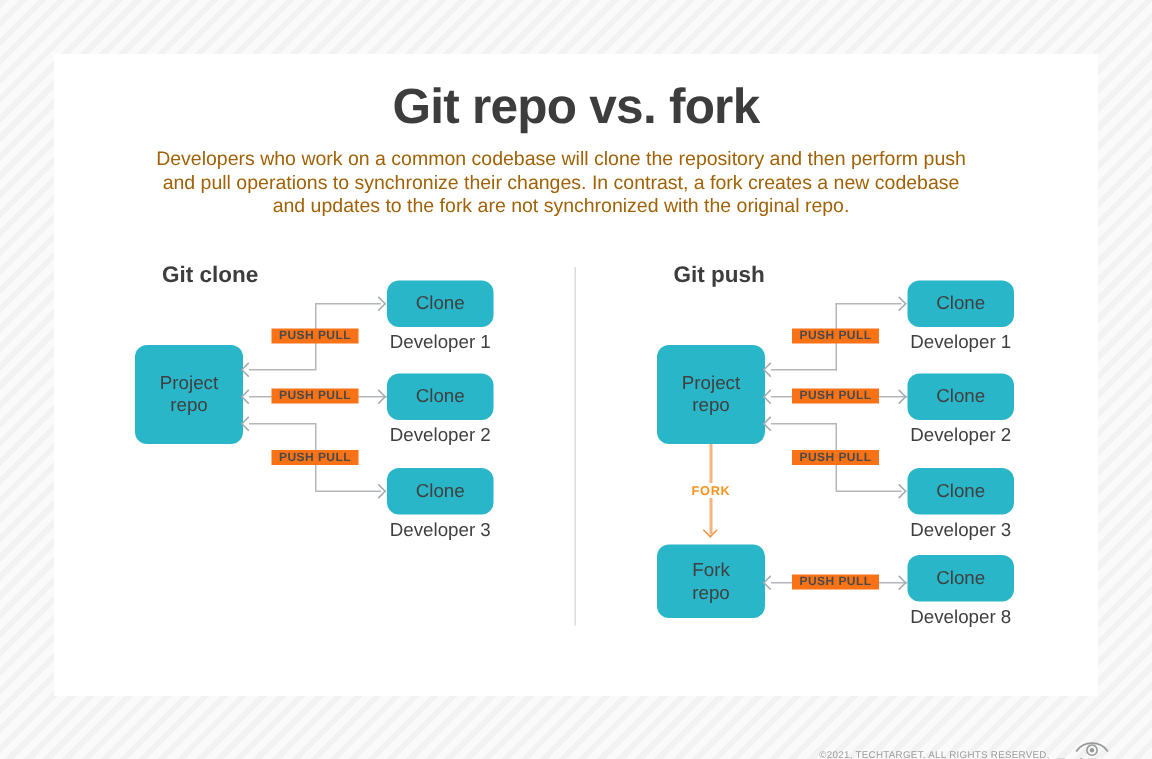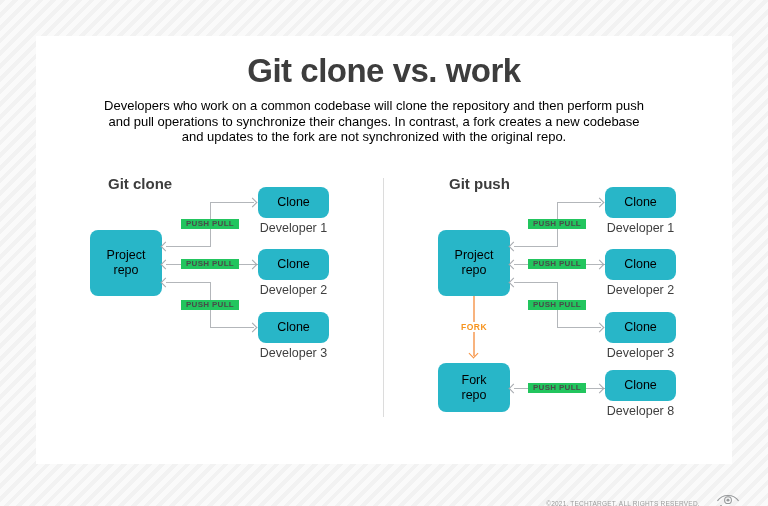--- a/index.html
+++ b/index.html
@@ -14,71 +14,71 @@
     position:absolute; left:36px; top:36px; width:696px; height:428px;
     background:#ffffff;
   }
   .title {
     position:absolute; left:0; top:52px; width:768px;
     text-align:center; font-size:33px; font-weight:bold; color:#3d3d3d;
     letter-spacing:-0.5px;
   }
   .description {
     position:absolute; left:0; top:98px; width:748px;
-    text-align:center; font-size:13px; line-height:15.5px; color:#000000;
+    text-align:center; font-size:13px; line-height:15.5px; color:#a16207;
     white-space:pre-line;
   }
   .diagram-heading {
     position:absolute; font-size:15px; font-weight:bold; color:#3d3d3d;
   }
   .box {
     position:absolute; background:#28b6c8; border-radius:8px;
     display:flex; align-items:center; justify-content:center;
-    color:#000000; font-size:12.5px; text-align:center; white-space:pre-line;
+    color:#404040; font-size:12.5px; text-align:center; white-space:pre-line;
     line-height:15px;
   }
   .dev-label {
     position:absolute; width:85px; text-align:center;
     font-size:12.5px; color:#3f3f3f;
   }
   .hline { position:absolute; height:1px; background:#b3b6ba; }
   .vline { position:absolute; width:1px; background:#b3b6ba; }
   .forkline { position:absolute; width:2px; background:#f8b37e; }
   .chev {
     position:absolute; width:7px; height:7px;
     border-left:1.2px solid #a5a9ae; border-bottom:1.2px solid #a5a9ae;
   }
   .chev.l { transform:rotate(45deg); }
   .chev.r { transform:rotate(225deg); }
   .chev.d { transform:rotate(-45deg); border-color:#f79240; }
   .pp-label {
     position:absolute; width:58px; text-align:center;
     font-size:8px; font-weight:bold; letter-spacing:0.3px; color:#4a4a4a;
-    background:#22c55e; line-height:10px;
+    background:#f97316; line-height:10px;
   }
   .fork-label {
     position:absolute; left:444px; top:322px; width:60px; text-align:center;
     font-size:8.5px; font-weight:bold; letter-spacing:0.5px; color:#f7941e;
     background:#ffffff; line-height:10px;
   }
   .divider { position:absolute; left:383px; top:178px; width:1px; height:239px; background:#dcdcdc; }
   .footer {
     position:absolute; left:520px; top:488px; width:232px; height:30px;
     display:flex; align-items:center; justify-content:flex-end; gap:5px;
   }
   .copyright { font-size:6.5px; color:#9c9c9c; letter-spacing:0.2px; white-space:nowrap; }
   .brand { display:flex; flex-direction:column; align-items:center; }
   .brand-text { font-size:9px; font-weight:bold; color:#8c8c8c; line-height:9px; }
 </style>
 </head>
 <body>
 
 <div class="card"></div>
 
-<h1 class="title">Git clone vs. work</h1>
+<h1 class="title">Git repo vs. fork</h1>
 <p class="description">Developers who work on a common codebase will clone the repository and then perform push
 and pull operations to synchronize their changes. In contrast, a fork creates a new codebase
 and updates to the fork are not synchronized with the original repo.</p>
 
 <div class="diagram-heading" style="left:108px; top:175px;">Git clone</div>
 
 <div class="box" style="left:90px; top:230px; width:72px; height:66px;">
   <span>Project
 repo</span>
 </div>

